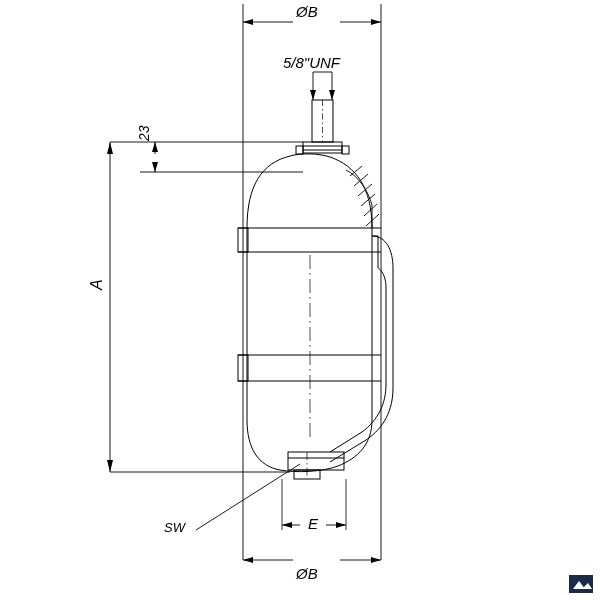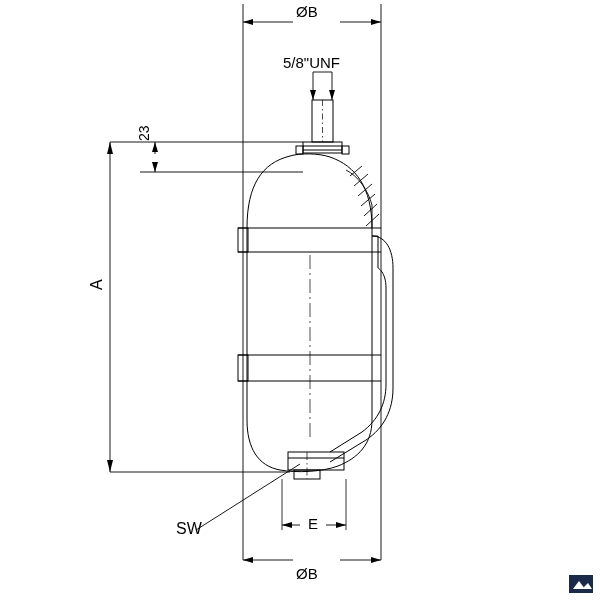--- a/index.html
+++ b/index.html
@@ -7,40 +7,41 @@
     padding: 0;
     background: #ffffff;
   }
   #page {
     position: relative;
     width: 600px;
     height: 600px;
     background: #ffffff;
     font-family: "Liberation Sans", sans-serif;
     overflow: hidden;
+    font-style: italic;
   }
   #drawing-svg {
     position: absolute;
     left: 0;
     top: 0;
     width: 600px;
     height: 600px;
   }
   .lbl {
     position: absolute;
     color: #000000;
     font-family: "Liberation Sans", sans-serif;
     white-space: nowrap;
     line-height: 1;
   }
   .lbl-ob-top   { left: 296px; top: 4px;   font-size: 15px; }
   .lbl-unf      { left: 283px; top: 55px;  font-size: 15px; }
   .lbl-23       { left: 137px; top: 141px; font-size: 14px; transform: rotate(-90deg); transform-origin: left top; }
   .lbl-a        { left: 89px;  top: 290px; font-size: 16px; transform: rotate(-90deg); transform-origin: left top; }
-  .lbl-sw       { left: 176px; top: 521px; font-size: 16px; }
+  .lbl-sw       { left: 164px; top: 521px; font-size: 13px; }
   .lbl-e        { left: 308px; top: 516px; font-size: 15px; }
   .lbl-ob-bot   { left: 296px; top: 566px; font-size: 15px; }
   .logo {
     position: absolute;
     right: 6px;
     bottom: 6px;
     width: 26px;
     height: 22px;
   }
 </style>

